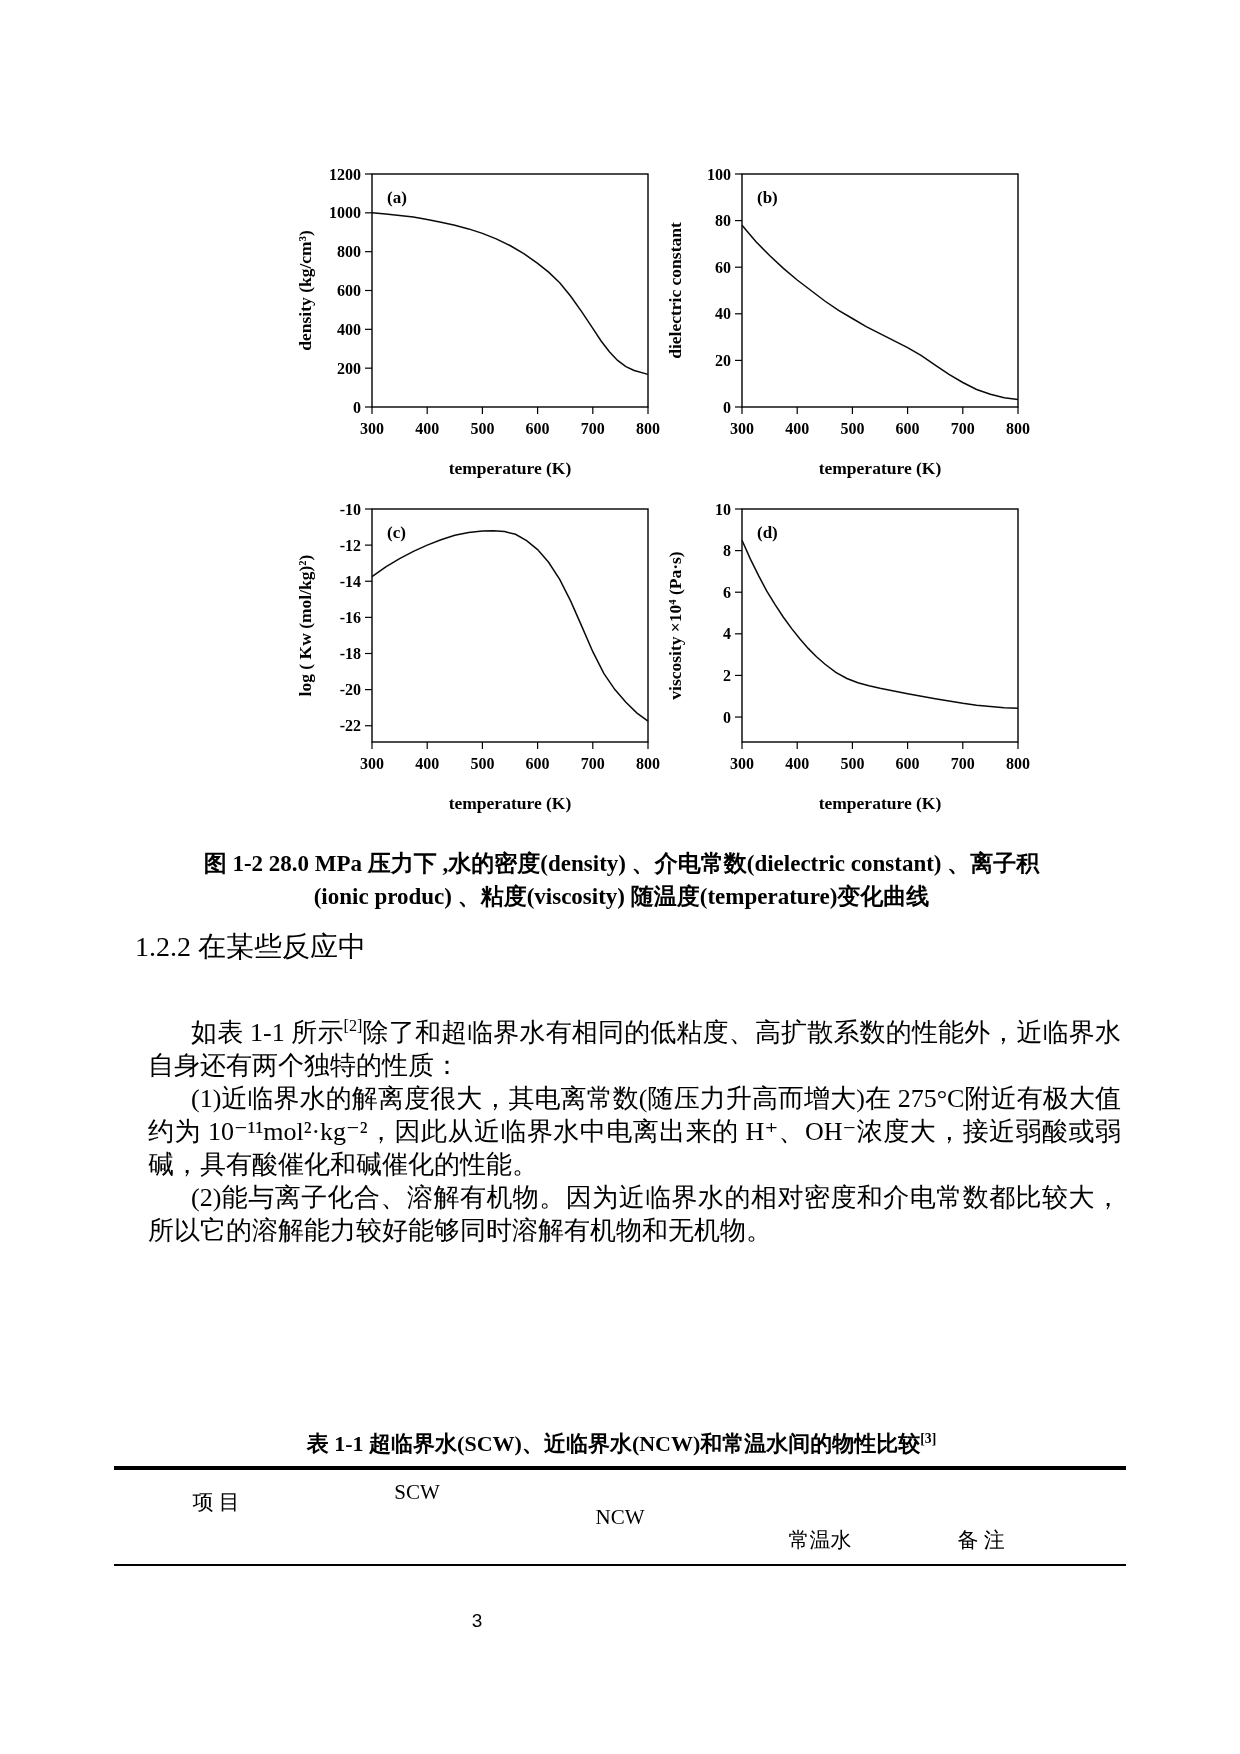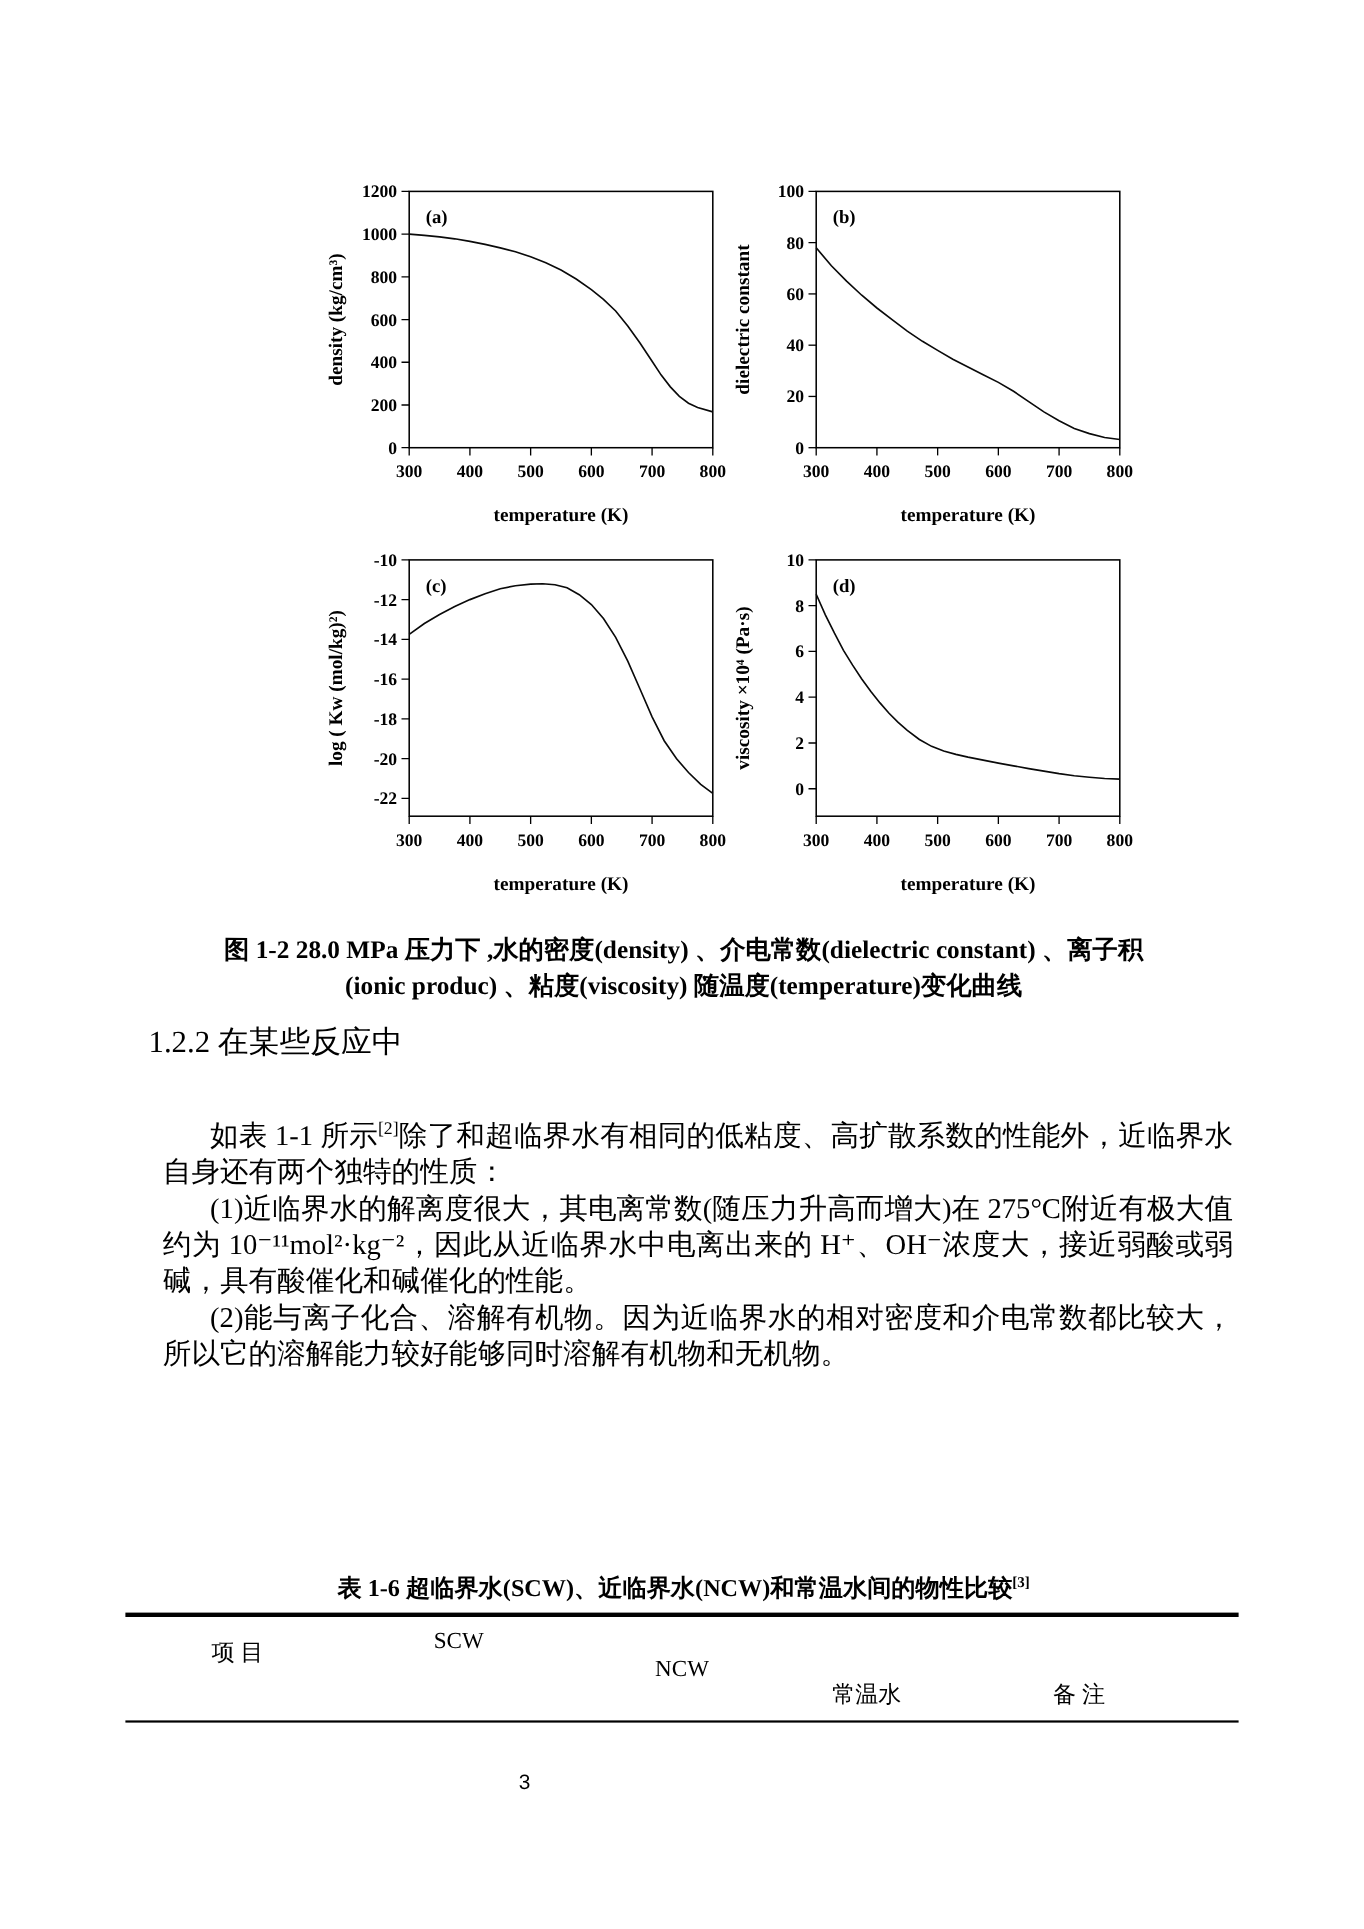--- a/index.html
+++ b/index.html
@@ -205,27 +205,27 @@
     <div>(ionic produc) 、粘度(viscosity)  随温度(temperature)变化曲线</div>
   </div>
 
   <h2 class="section-heading">1.2.2 在某些反应中</h2>
 
   <p class="body-p p1"><span>如表 1-1 所示</span><sup>[2]</sup><span>除了和超临界水有相同的低粘度、高扩散系数的性能外，近临界水自身还有两个独特的性质：</span></p>
 
   <p class="body-p p2">(1)近临界水的解离度很大，其电离常数(随压力升高而增大)在 275°C附近有极大值约为 10⁻¹¹mol²·kg⁻²，因此从近临界水中电离出来的 H⁺、OH⁻浓度大，接近弱酸或弱碱，具有酸催化和碱催化的性能。</p>
   <p class="body-p p3">(2)能与离子化合、溶解有机物。因为近临界水的相对密度和介电常数都比较大，所以它的溶解能力较好能够同时溶解有机物和无机物。</p>
 
-  <div class="table-title"><span>表 1-6 超临界水(SCW)、近临界水(NCW)和常温水间的物性比较</span><sup>[3]</sup></div>
+  <div class="table-title"><span>表 1-1 超临界水(SCW)、近临界水(NCW)和常温水间的物性比较</span><sup>[3]</sup></div>
 
   <div class="rule rule-top"></div>
 
   <span class="th" style="left:216px;top:1502px;">项  目</span>
   <span class="th" style="left:417px;top:1492px;">SCW</span>
   <span class="th" style="left:620px;top:1517px;">NCW</span>
-  <span class="th" style="left:788px;top:1540px;">常温水</span>
+  <span class="th" style="left:820px;top:1540px;">常温水</span>
   <span class="th" style="left:981px;top:1540px;">备  注</span>
 
   <div class="rule rule-mid"></div>
 
   <div class="page-number">3</div>
 
 </div>
 
 </body></html>

